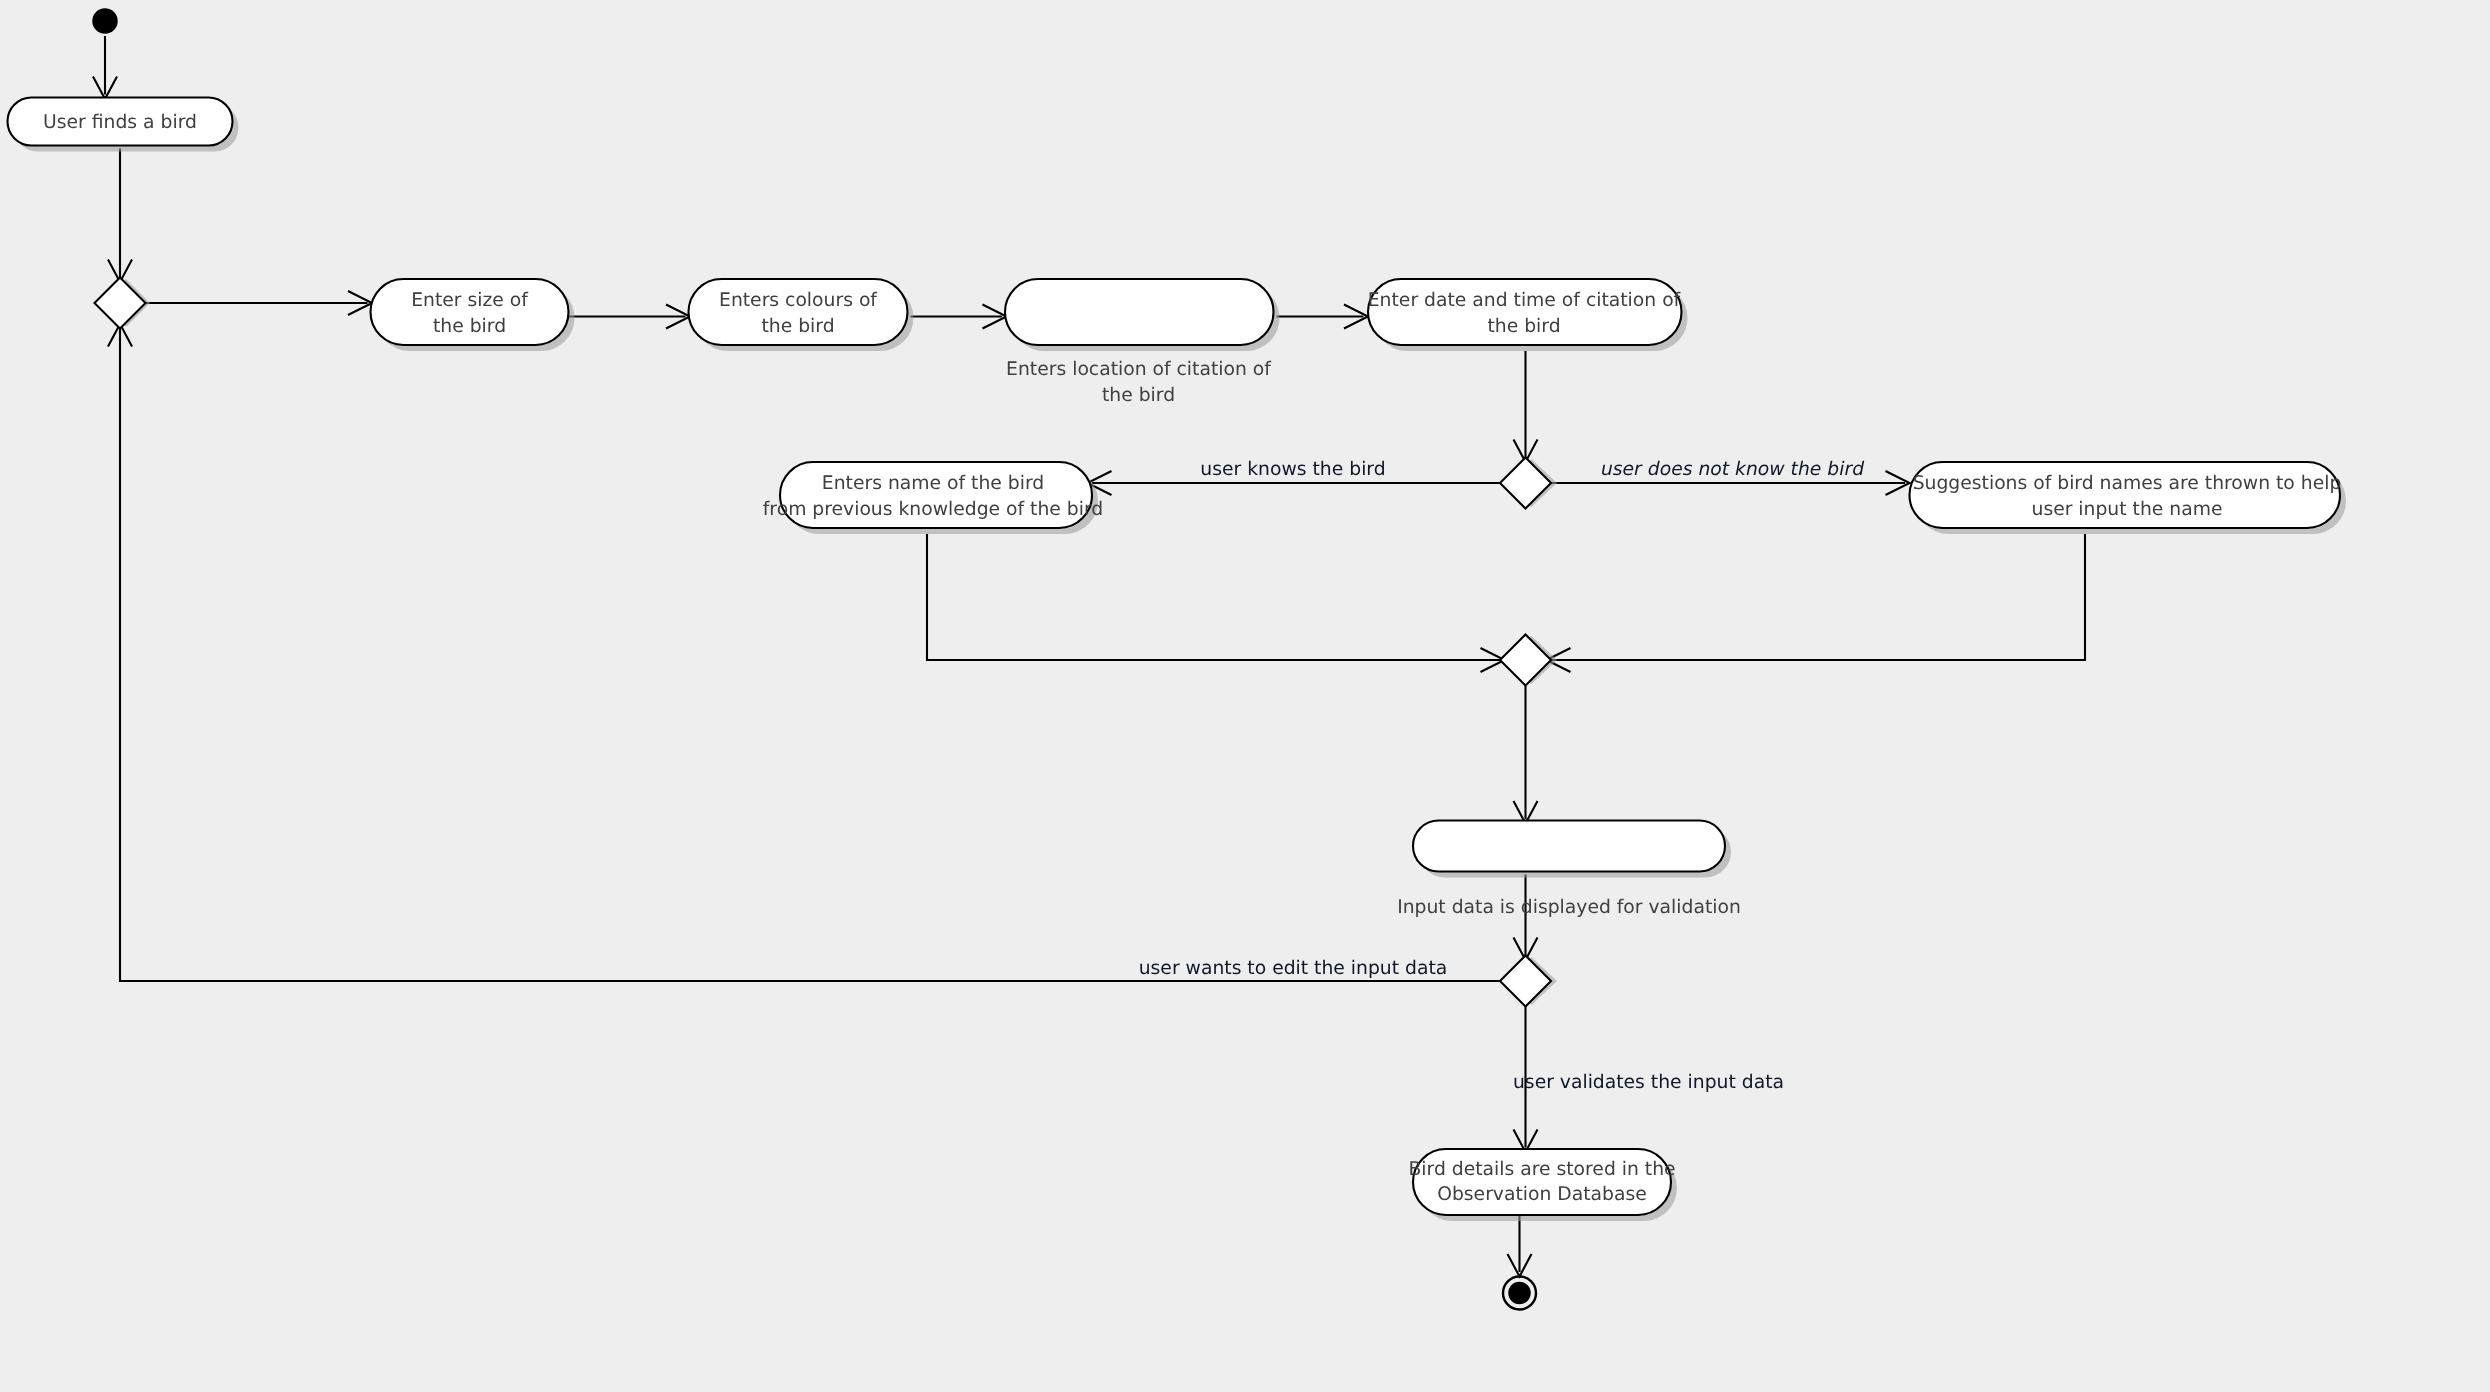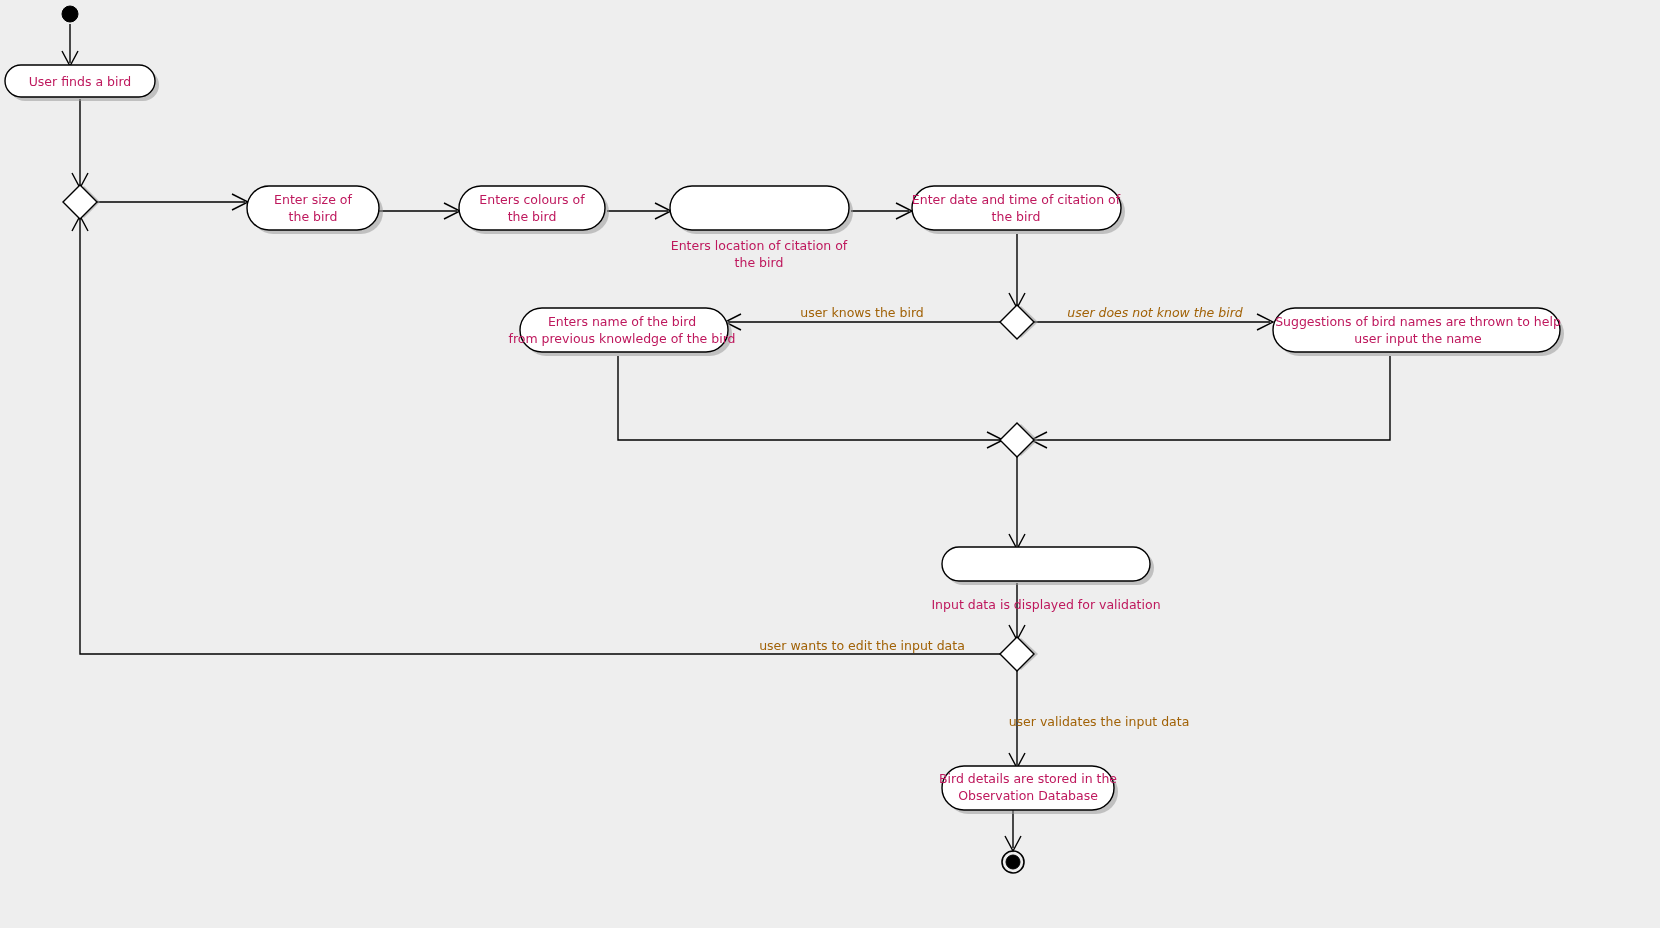--- a/index.html
+++ b/index.html
@@ -54,30 +54,30 @@
   .decision-diamond {
     fill: #ffffff;
     stroke: #000000;
     stroke-width: 1.4;
   }
   .node-label {
     position: absolute;
     text-align: center;
     font-size: 12.5px;
     line-height: 17px;
-    color: #be185d;
+    color: #404040;
     white-space: nowrap;
     transform: translate(-50%, -50%);
     font-family: "DejaVu Sans", sans-serif;
   }
   .edge-label {
     position: absolute;
     font-size: 12.5px;
     line-height: 15px;
-    color: #a16207;
+    color: #0f172a;
     white-space: nowrap;
     transform: translate(-50%, -50%);
     font-family: "DejaVu Sans", sans-serif;
   }
   .terminal-dot {
     fill: #000000;
     stroke: #000000;
   }
   .terminal-ring {
     fill: none;

